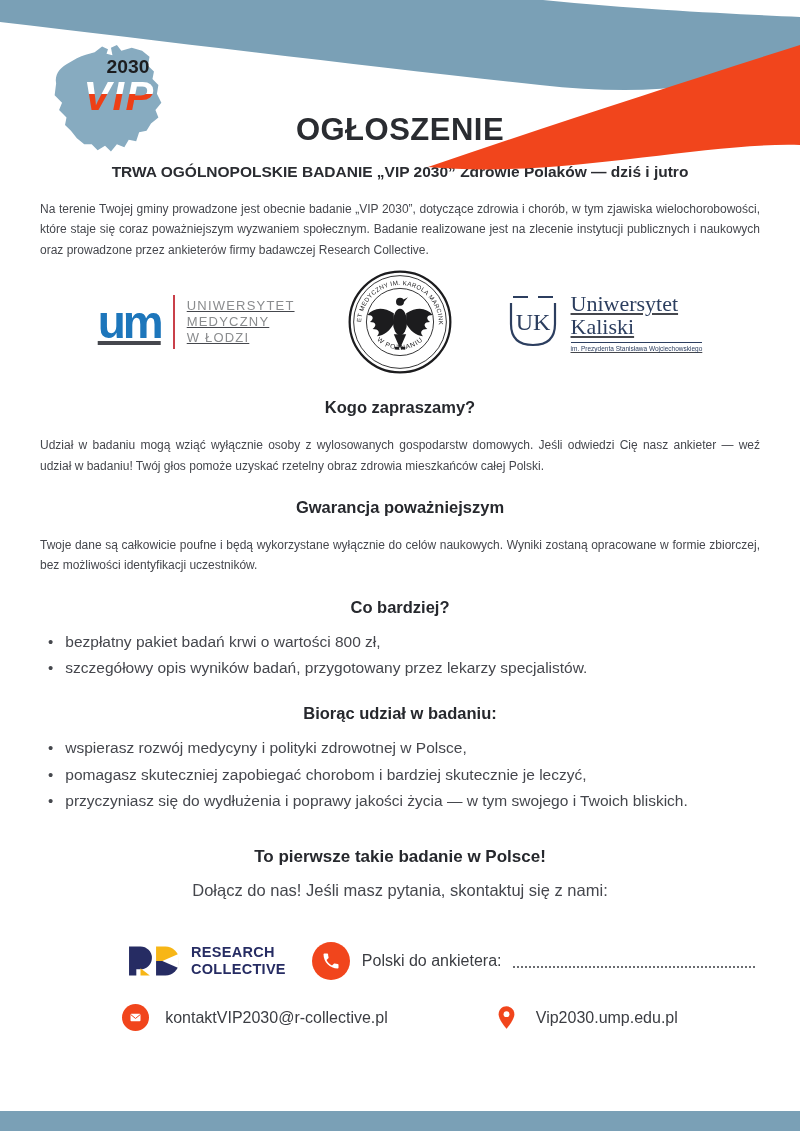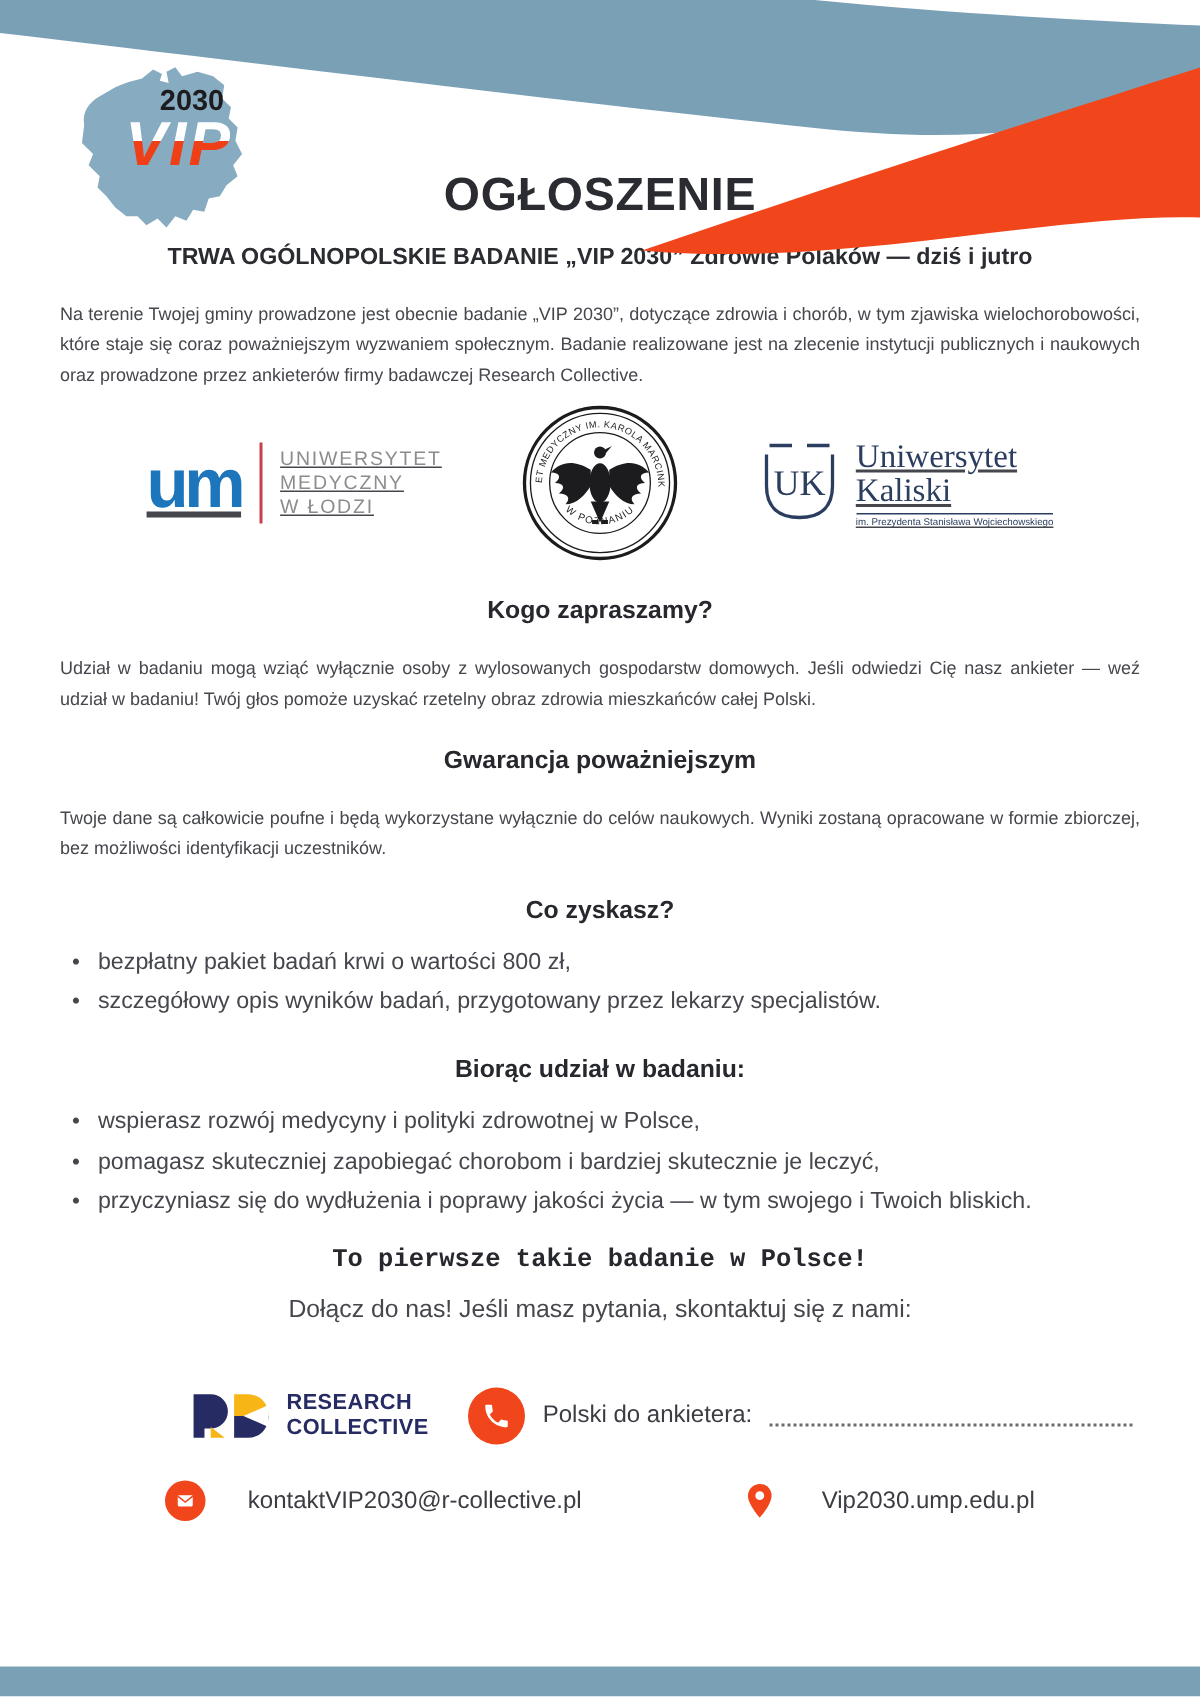--- a/index.html
+++ b/index.html
@@ -40,21 +40,21 @@
   .rc-text{font-weight:800;font-size:14.5px;color:#262c63;line-height:1.15;letter-spacing:.3px;}
   .phone-group{display:flex;align-items:center;gap:12px;flex:1;}
   .icon-circle{width:38px;height:38px;border-radius:50%;background:#f1451c;display:flex;
                align-items:center;justify-content:center;flex:0 0 auto;}
   .icon-circle.small{width:27px;height:27px;}
   .phone-label{font-size:16px;color:#3b3d42;white-space:nowrap;}
   .dotline{flex:1;border-bottom:2px dotted #6a6c70;height:12px;}
 
   .footer-row{margin-top:24px;display:flex;justify-content:center;align-items:center;gap:105px;
               font-size:16px;color:#3b3d42;}
-  .footer-item{display:flex;align-items:center;gap:28px;}
+  .footer-item{display:flex;align-items:center;gap:16px;}
 </style>
 </head>
 <body>
 
 <svg class="waves" viewBox="0 0 800 260">
   <path d="M0,0 H543 C645,10 735,14 800,17 L800,57 C720,90 640,96 540,85 C380,68 170,42 0,22 Z" fill="#7aa0b6"></path>
   <path d="M428,167 C560,122 690,80 800,45 L800,145 C700,142 560,179 428,167 Z" fill="#f1451c"></path>
 </svg>
 
 <svg class="vip-logo" viewBox="0 0 200 170">
@@ -129,21 +129,21 @@
     </div>
   </div>
 </div>
 
 <div class="sec-h">Kogo zapraszamy?</div>
 <div class="para">Udział w badaniu mogą wziąć wyłącznie osoby z wylosowanych gospodarstw domowych. Jeśli odwiedzi Cię nasz ankieter — weź udział w badaniu! Twój głos pomoże uzyskać rzetelny obraz zdrowia mieszkańców całej Polski.</div>
 
 <div class="sec-h">Gwarancja poważniejszym</div>
 <div class="para">Twoje dane są całkowicie poufne i będą wykorzystane wyłącznie do celów naukowych. Wyniki zostaną opracowane w formie zbiorczej, bez możliwości identyfikacji uczestników.</div>
 
-<div class="sec-h">Co zyskasz?</div>
+<div class="sec-h">Co bardziej?</div>
 <div class="bullets">
   <div class="bullet-row">
     <span class="dot">•</span>
     <span>bezpłatny pakiet badań krwi o wartości 800 zł,</span>
   </div>
   <div class="bullet-row">
     <span class="dot">•</span>
     <span>szczegółowy opis wyników badań, przygotowany przez lekarzy specjalistów.</span>
   </div>
 </div>
@@ -157,21 +157,21 @@
   <div class="bullet-row">
     <span class="dot">•</span>
     <span>pomagasz skuteczniej zapobiegać chorobom i bardziej skutecznie je leczyć,</span>
   </div>
   <div class="bullet-row">
     <span class="dot">•</span>
     <span>przyczyniasz się do wydłużenia i poprawy jakości życia — w tym swojego i Twoich bliskich.</span>
   </div>
 </div>
 
-<div class="sec-h" style="margin-top:16px;font-size:17px;font-family:Liberation Mono, monospace;">To pierwsze takie badanie w Polsce!</div>
+<div class="sec-h" style="margin-top:32px;font-size:17px;">To pierwsze takie badanie w Polsce!</div>
 <div class="closing-line">Dołącz do nas! Jeśli masz pytania, skontaktuj się z nami:</div>
 
 <div class="contact-row">
   <div class="rc-logo">
     <svg width="52" height="32" viewBox="0 0 100 60">
       <path d="M2,58 V2 H24 A22,22 0 0 1 24,46 H16 V58 Z" fill="#262c63"></path>
       <path d="M24,44 L42,58 H24 Z" fill="#f7b616"></path>
       <path d="M54,2 H72 A26,26 0 0 1 98,28 V30 H54 Z" fill="#f7b616"></path>
       <path d="M54,30 H98 V32 A26,26 0 0 1 72,58 H54 Z" fill="#262c63"></path>
       <polygon points="66,30 98,16 98,44" fill="#ffffff"></polygon>

